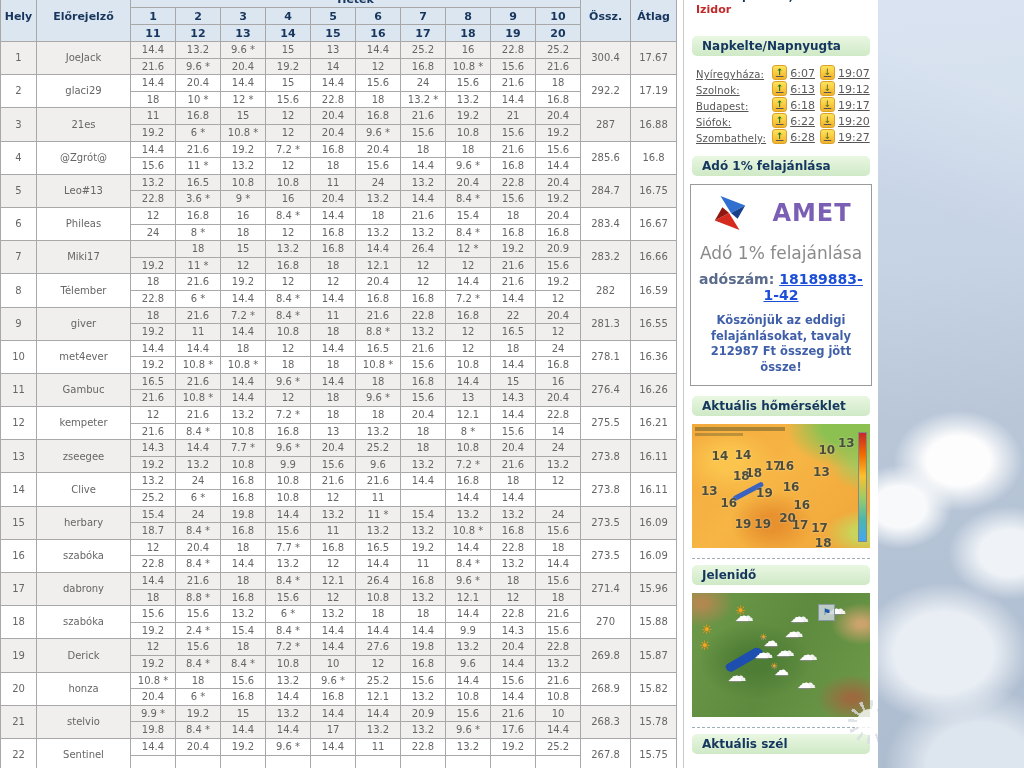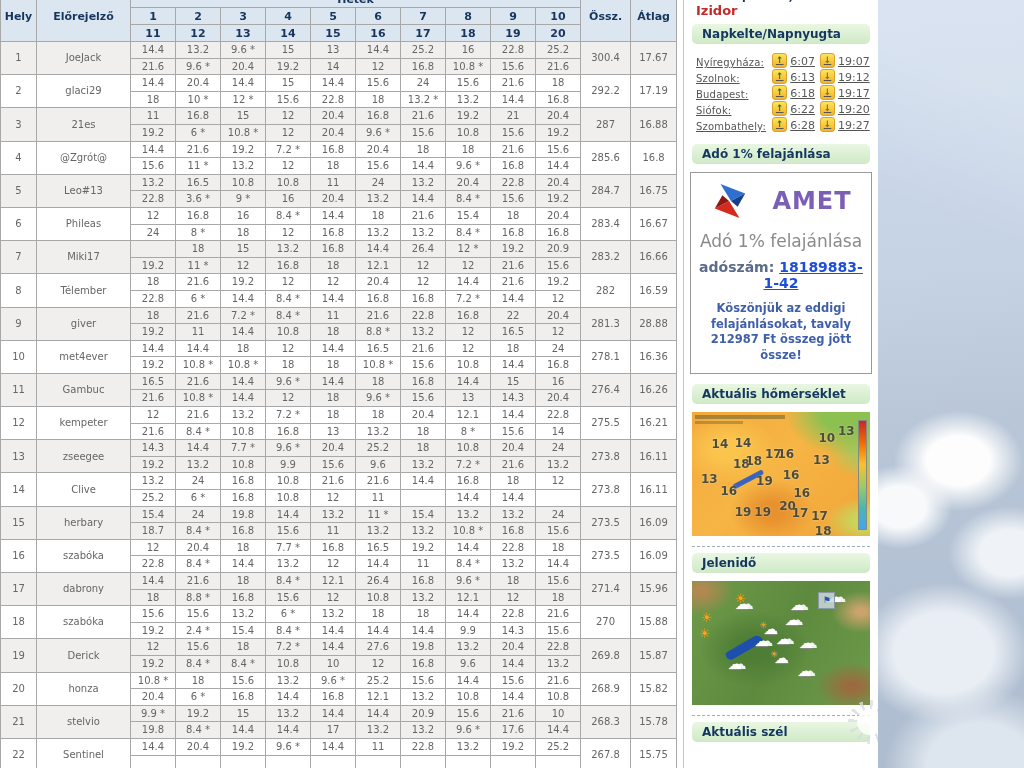--- a/index.html
+++ b/index.html
@@ -18,21 +18,21 @@
   td.fname{text-align:left;padding-left:6px;color:#555;}
   td.total,td.avg{color:#666;}
 
   
   .vline{position:absolute;left:683px;top:0;width:1px;height:768px;background:#c9c9c9;}
 
   
   .sidebar{position:absolute;left:688px;top:0;width:186px;height:768px;}
   .dateclip{height:3px;overflow:hidden;margin-left:8px;}
   .dateclip span{display:block;margin-top:-10px;color:#17365d;font-weight:bold;font-size:11px;}
-  .nameday{margin:0 0 6px 8px;color:#c22a2a;font-weight:bold;font-size:13px;}
+  .nameday{margin:0 0 20px 8px;color:#c22a2a;font-weight:bold;font-size:11px;}
   .secbar{margin:6px 4px 8px 4px;height:20px;line-height:20px;border-radius:5px;
           background:linear-gradient(#e9f7e2,#cfe9c6);color:#14365f;font-size:12px;font-weight:bold;
           padding-left:10px;}
   .cityrow{display:flex;align-items:flex-end;height:16px;margin:0 6px 0 8px;font-size:10px;color:#555;text-decoration:underline;}
   .cityrow .cname{width:82px;letter-spacing:0.2px;}
   .sunic{width:13px;height:13px;border-radius:3px;margin:0 3px;flex:0 0 13px;
          background:linear-gradient(#ffe35c,#f3b22b);border:1px solid #d9a32a;
          font-size:9px;line-height:12px;text-align:center;font-weight:bold;}
   .sunic.up{color:#1d7a1d;} .sunic.down{color:#6f7c17;}
   .cityrow .t{width:30px;font-size:11px;color:#5a5a5a;}
@@ -379,21 +379,21 @@
           <td class="score">21.6</td>
           <td class="score">7.2 *</td>
           <td class="score">8.4 *</td>
           <td class="score">11</td>
           <td class="score">21.6</td>
           <td class="score">22.8</td>
           <td class="score">16.8</td>
           <td class="score">22</td>
           <td class="score">20.4</td>
           <td rowspan="2" class="total">281.3</td>
-          <td rowspan="2" class="avg">28.88</td>
+          <td rowspan="2" class="avg">16.55</td>
         </tr>
         <tr class="odd">
           <td class="score">19.2</td>
           <td class="score">11</td>
           <td class="score">14.4</td>
           <td class="score">10.8</td>
           <td class="score">18</td>
           <td class="score">8.8 *</td>
           <td class="score">13.2</td>
           <td class="score">12</td>

